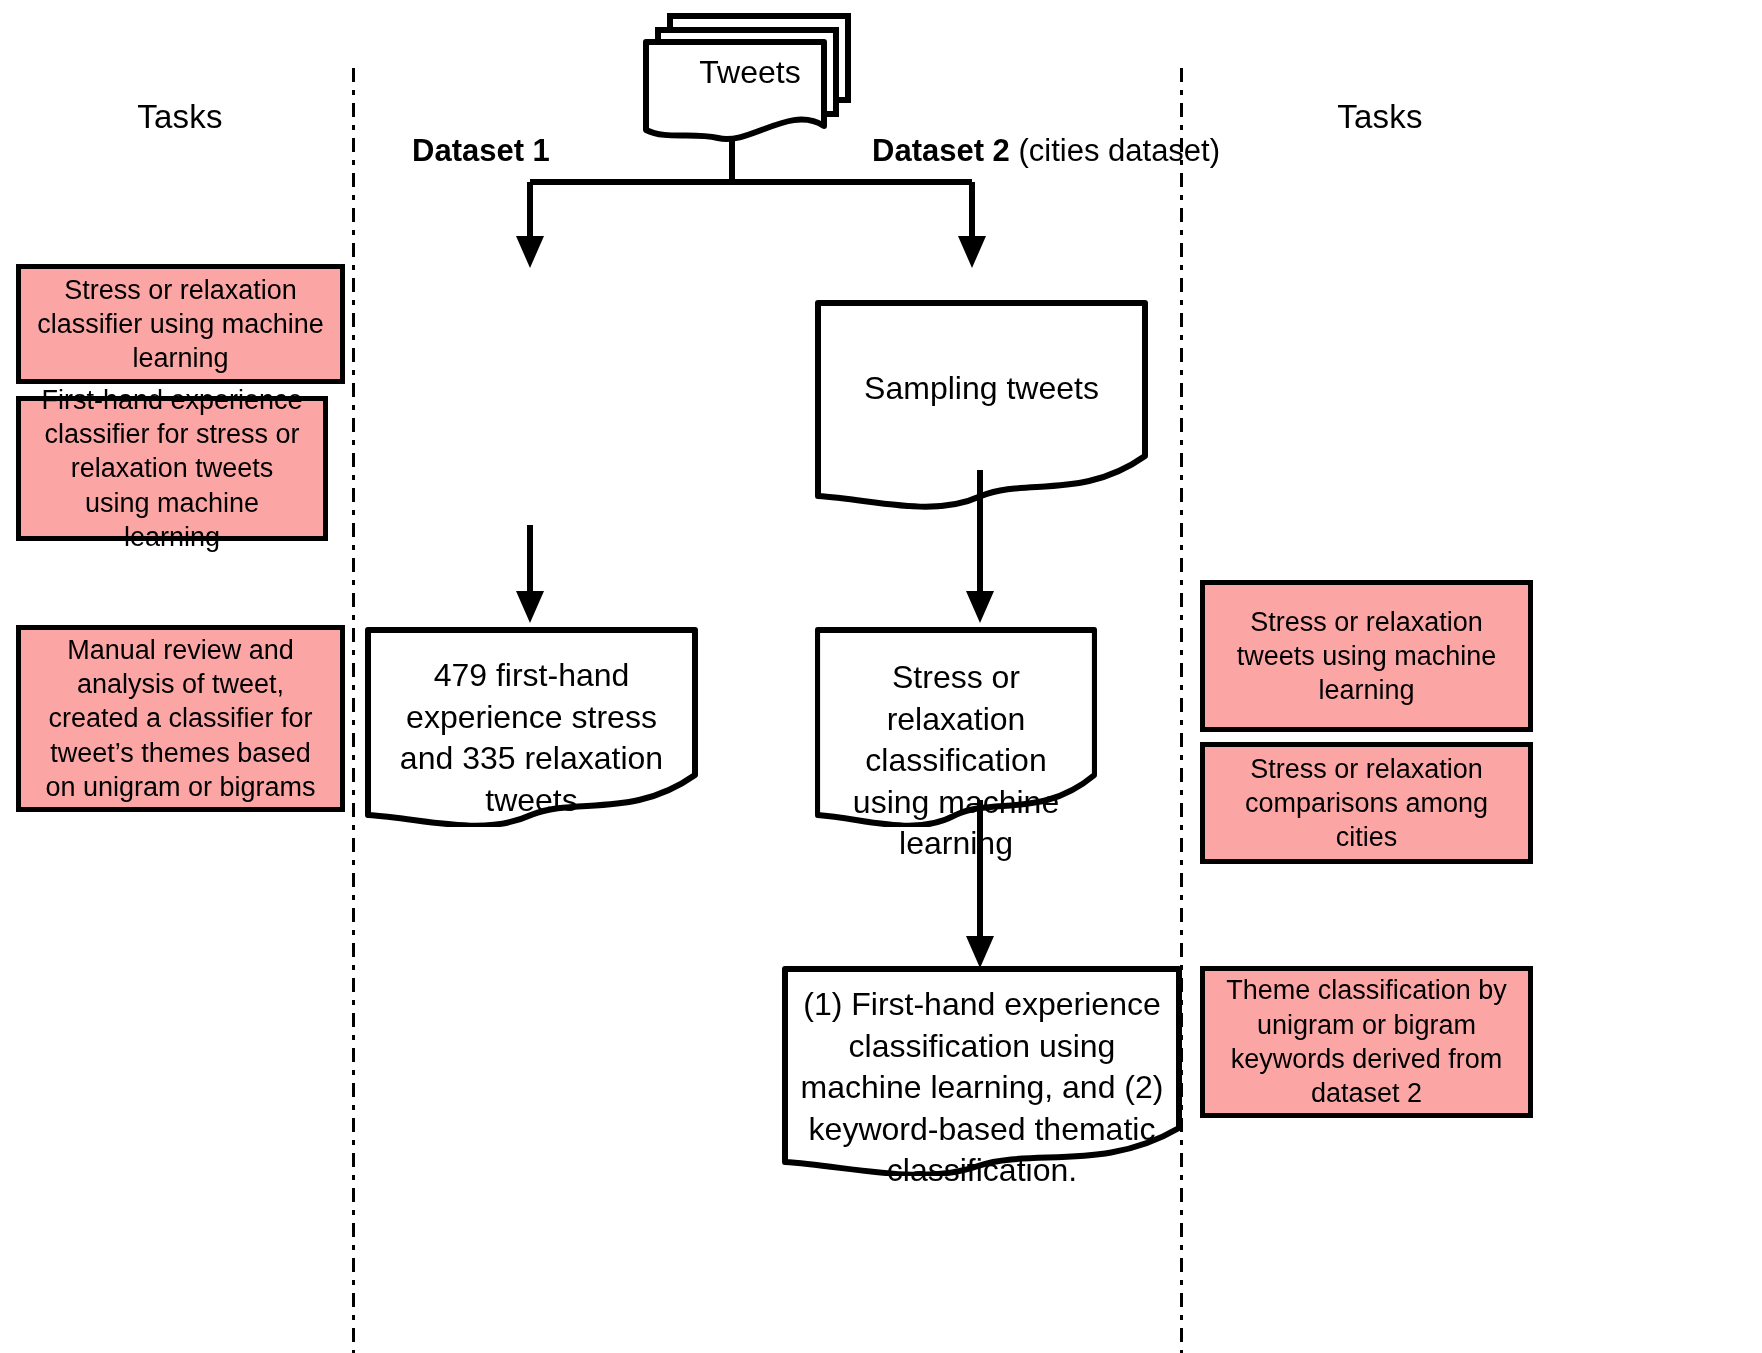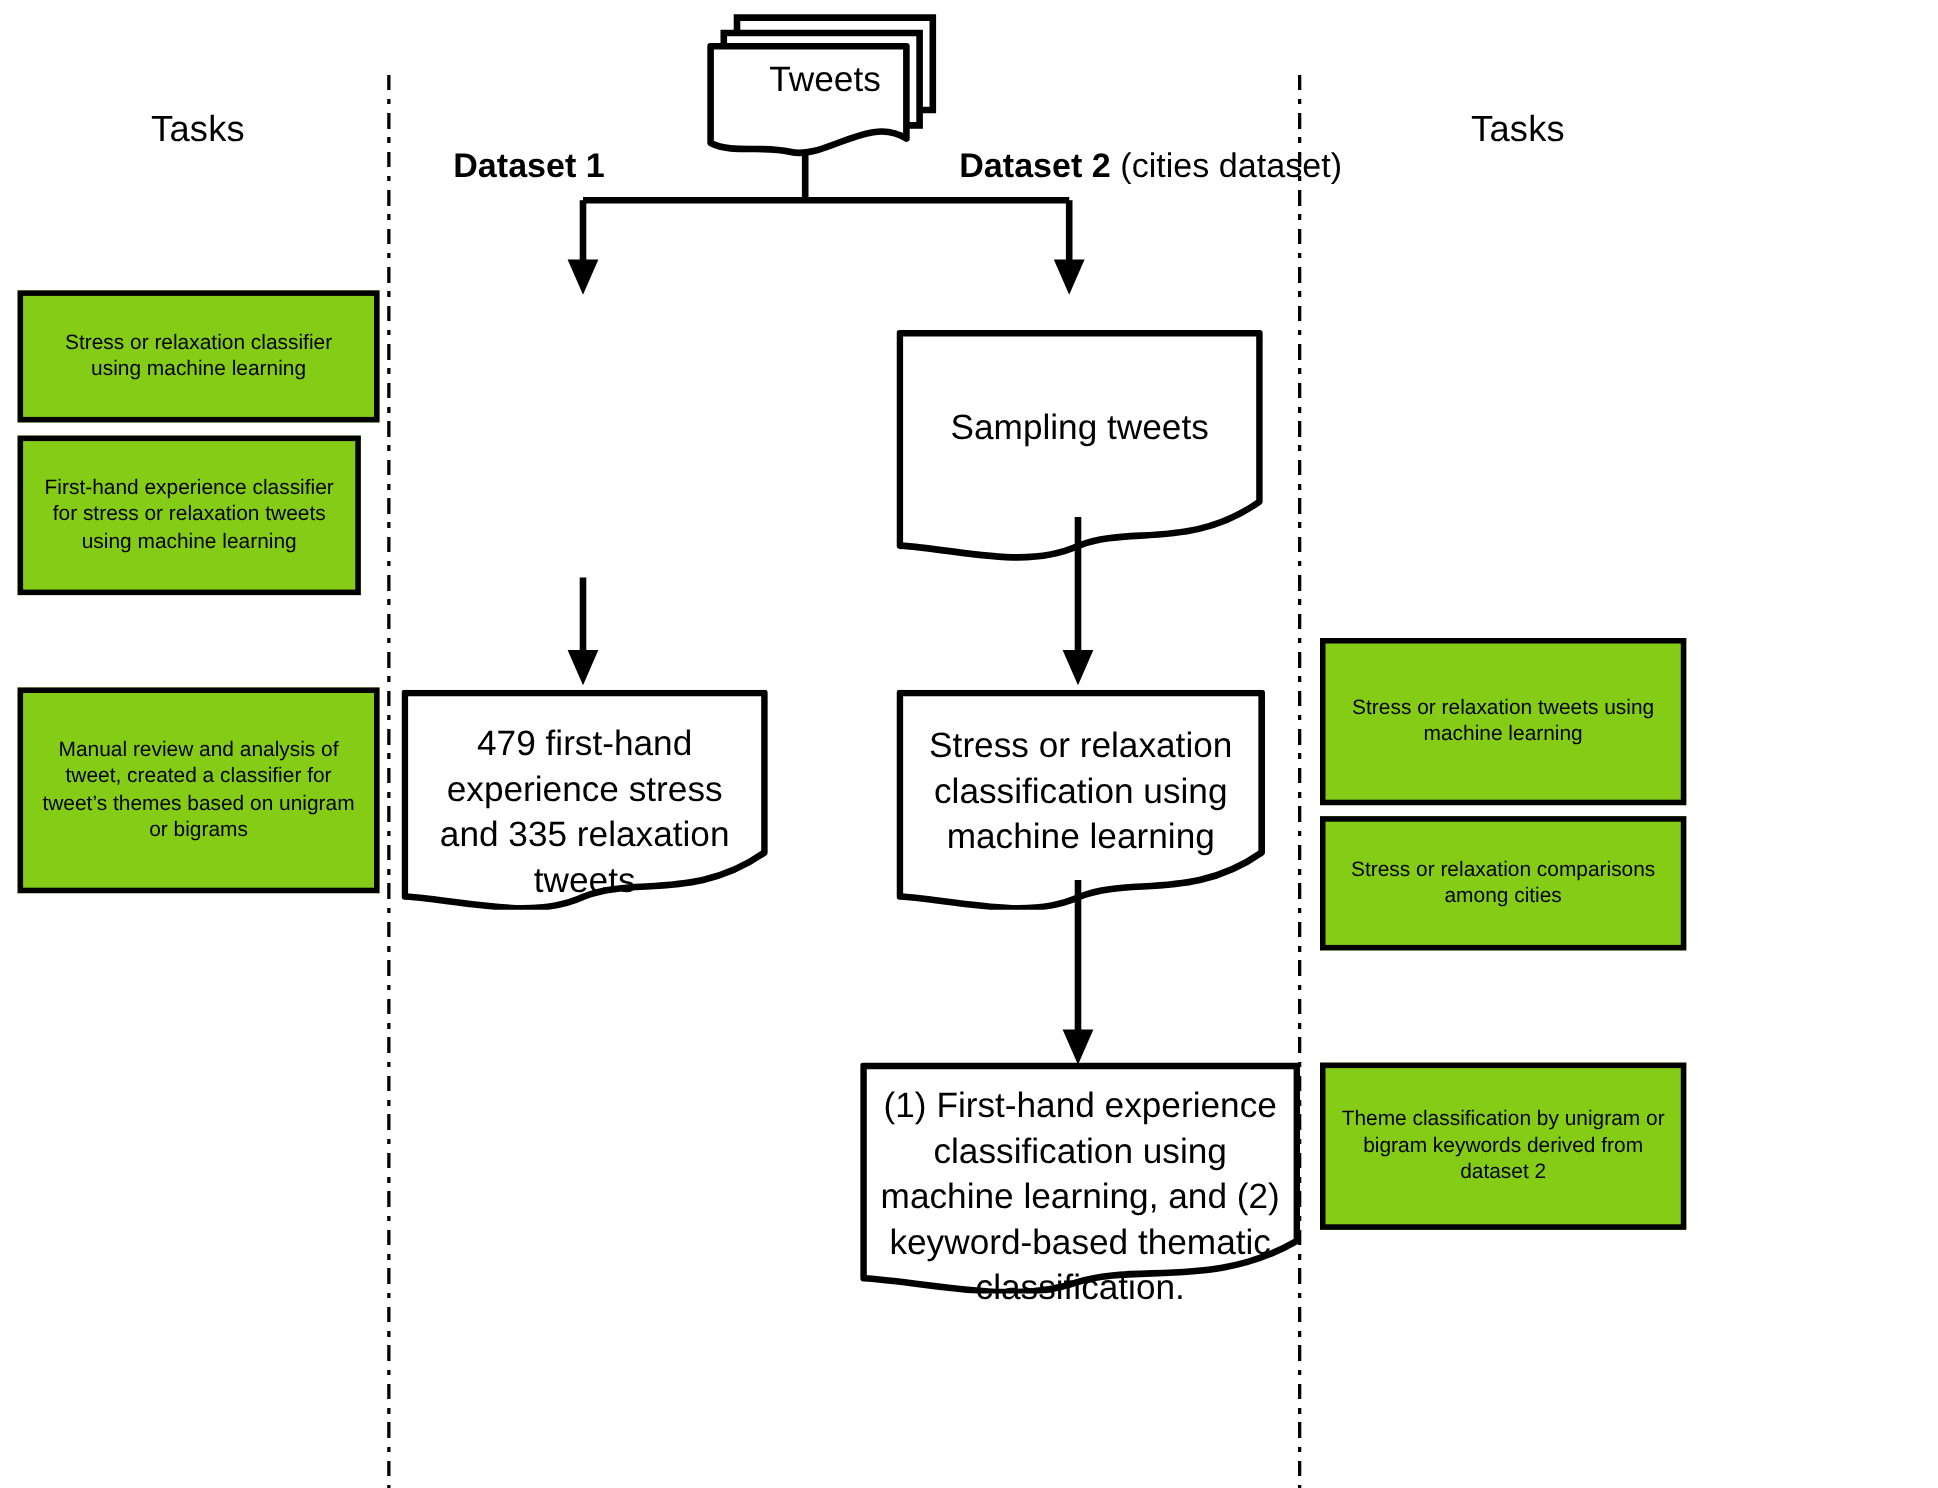--- a/index.html
+++ b/index.html
@@ -54,26 +54,26 @@
   }
   .dataset-caption .strong {
     font-weight: bold;
   }
 
   
   .task-box {
     position: absolute;
     box-sizing: border-box;
     border: 5px solid #000;
-    background: #84cc16;
+    background: #fca5a5;
     display: flex;
     align-items: center;
     justify-content: center;
     text-align: center;
-    font-size: 19px;
+    font-size: 27px;
     line-height: 1.27;
     padding: 4px 14px;
   }
   .task-box span { display: block; }
 
   
   .doc-shape {
     position: absolute;
   }
   .doc-shape svg {
@@ -180,21 +180,21 @@
     <div class="doc-label" style="top:68px; padding:0 18px; box-sizing:border-box; white-space:normal;">Sampling tweets</div>
   </div>
 
   <div class="conn" style="left:940px; top:470px; width:80px; height:165px;">
     <svg width="80" height="165" viewBox="0 0 80 165">
       <path d="M40 0 V133" stroke="#000" stroke-width="6" fill="none"></path>
       <polygon points="40,153 26,121 54,121" fill="#000"></polygon>
     </svg>
   </div>
 
-  <div class="doc-shape" style="left:815px; top:627px; width:335px; height:200px;">
+  <div class="doc-shape" style="left:815px; top:627px; width:282px; height:200px;">
     <svg viewBox="0 0 333 200" preserveAspectRatio="none" aria-hidden="true">
       <path d="M3 3 H330 V148 C268 192 210 170 166 188 C118 210 62 192 3 188 Z" fill="#fff" stroke="#000" stroke-width="6" stroke-linejoin="round"></path>
     </svg>
     <div class="doc-label" style="top:30px; padding:0 18px; box-sizing:border-box; white-space:normal;">Stress or relaxation classification using machine learning</div>
   </div>
 
   <div class="conn" style="left:940px; top:800px; width:80px; height:180px;">
     <svg width="80" height="180" viewBox="0 0 80 180">
       <path d="M40 0 V148" stroke="#000" stroke-width="6" fill="none"></path>
       <polygon points="40,168 26,136 54,136" fill="#000"></polygon>

